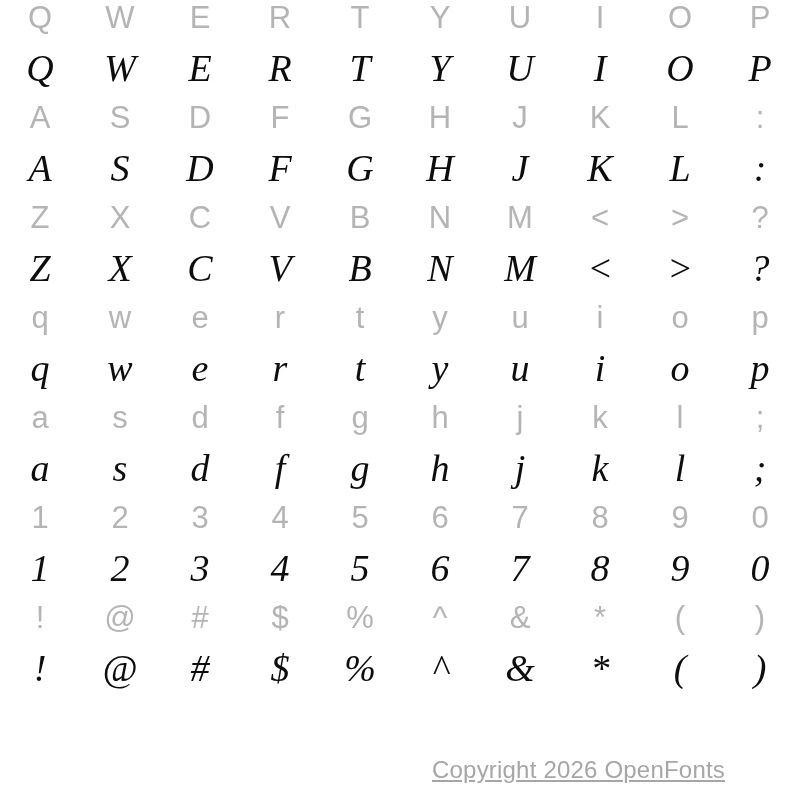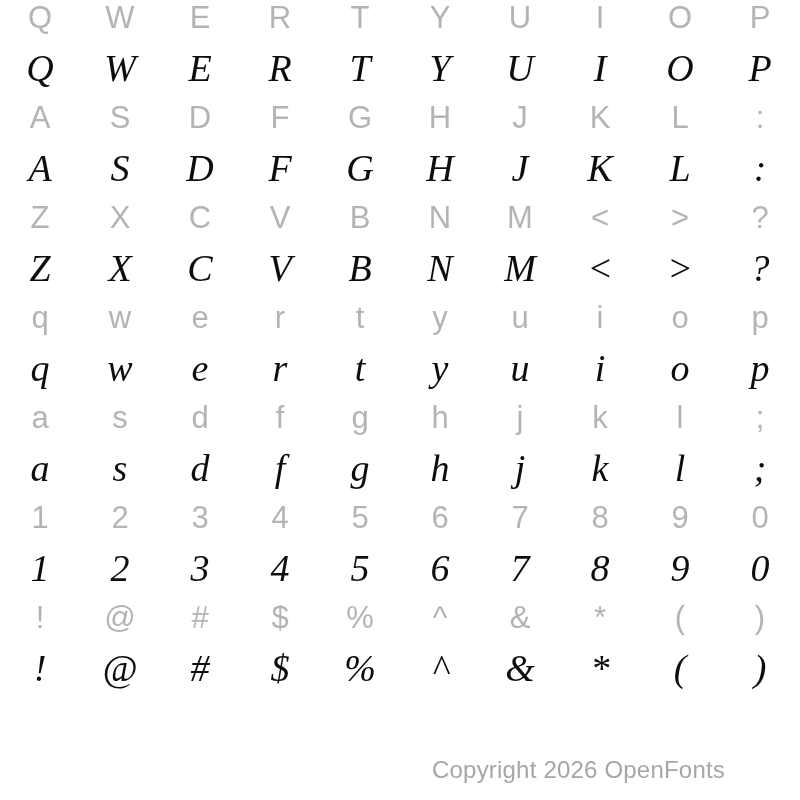--- a/index.html
+++ b/index.html
@@ -45,20 +45,21 @@
   }
   .copyright {
     position: absolute;
     top: 756px;
     right: 75px;
     font-family: "Liberation Sans", sans-serif;
     font-size: 24px;
     line-height: 28px;
     color: var(--footer-color, #a6a6a6);
     letter-spacing: 0.2px;
+    text-decoration: underline;
   }
 </style>
 </head>
 <body style="background: rgb(255, 255, 255);">
 
 <div class="specimen-grid">
     <div class="row reference"><span class="cell">Q</span><span class="cell">W</span><span class="cell">E</span><span class="cell">R</span><span class="cell">T</span><span class="cell">Y</span><span class="cell">U</span><span class="cell">I</span><span class="cell">O</span><span class="cell">P</span></div>
     <div class="row sample"><span class="cell">Q</span><span class="cell">W</span><span class="cell">E</span><span class="cell">R</span><span class="cell">T</span><span class="cell">Y</span><span class="cell">U</span><span class="cell">I</span><span class="cell">O</span><span class="cell">P</span></div>
     <div class="row reference"><span class="cell">A</span><span class="cell">S</span><span class="cell">D</span><span class="cell">F</span><span class="cell">G</span><span class="cell">H</span><span class="cell">J</span><span class="cell">K</span><span class="cell">L</span><span class="cell">:</span></div>
     <div class="row sample"><span class="cell">A</span><span class="cell">S</span><span class="cell">D</span><span class="cell">F</span><span class="cell">G</span><span class="cell">H</span><span class="cell">J</span><span class="cell">K</span><span class="cell">L</span><span class="cell">:</span></div>

